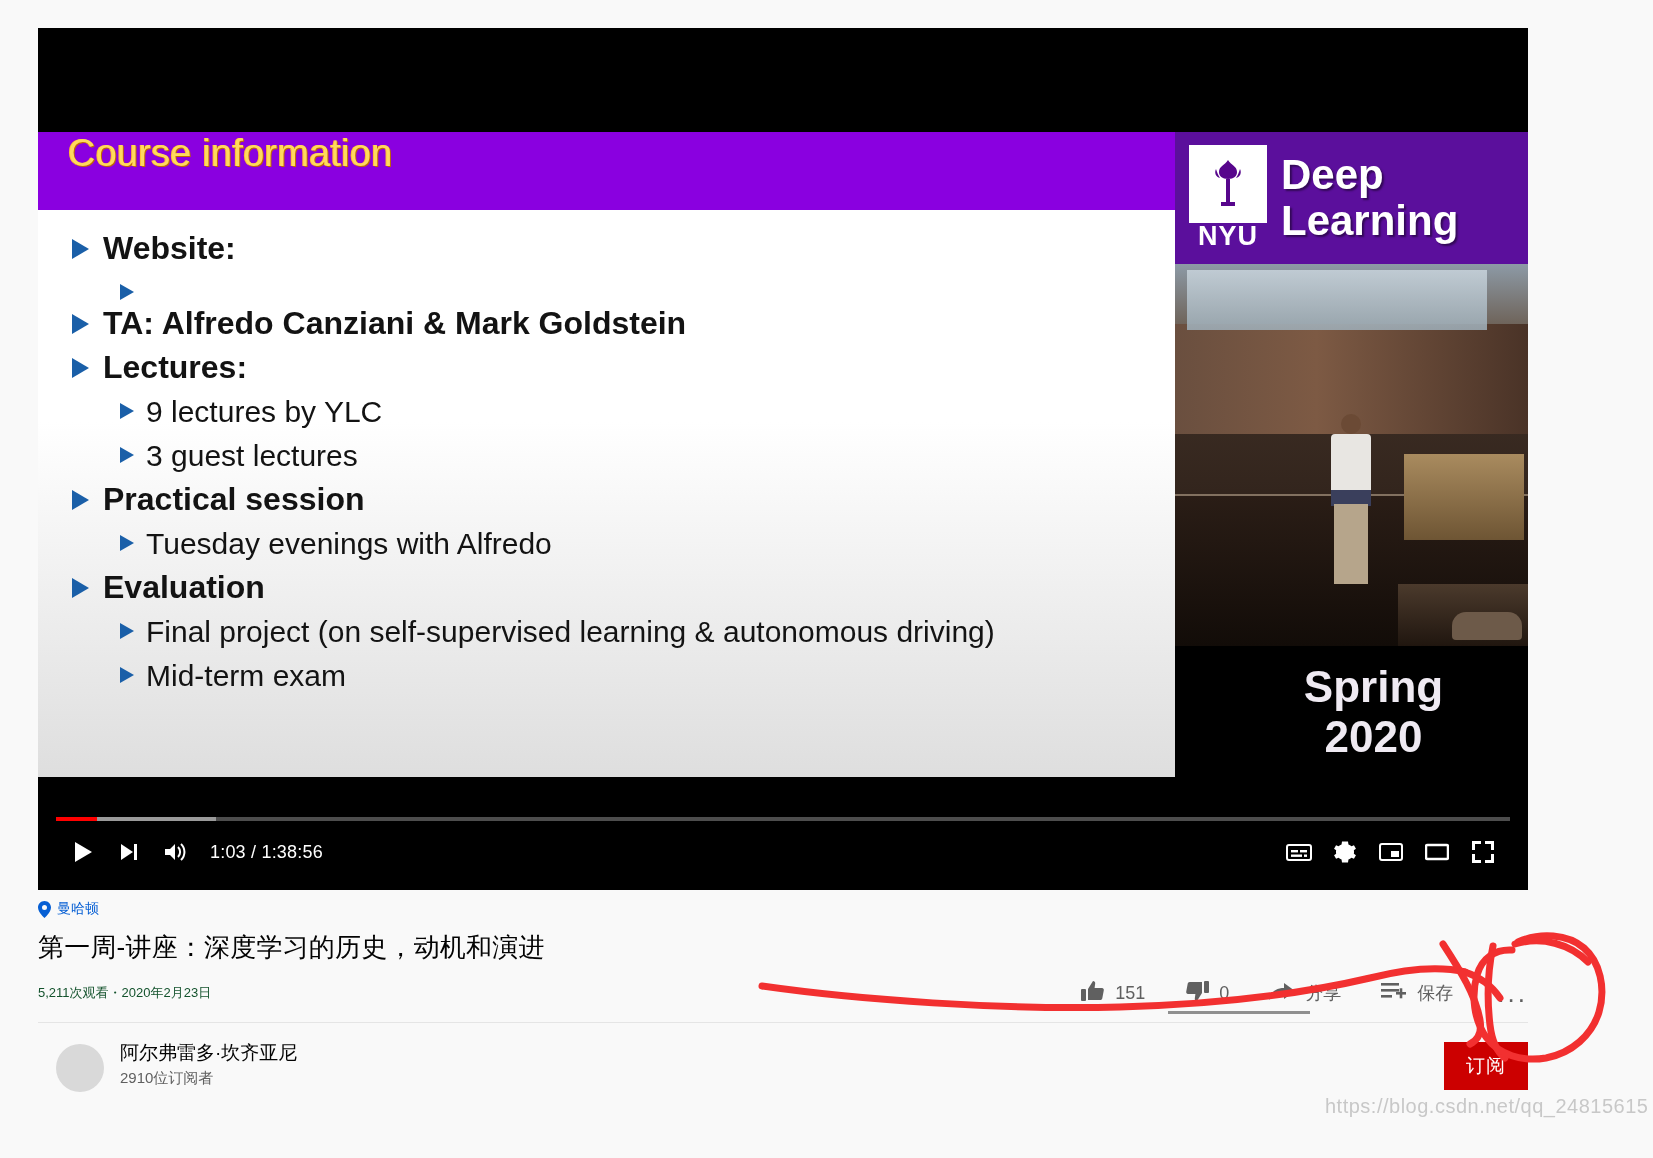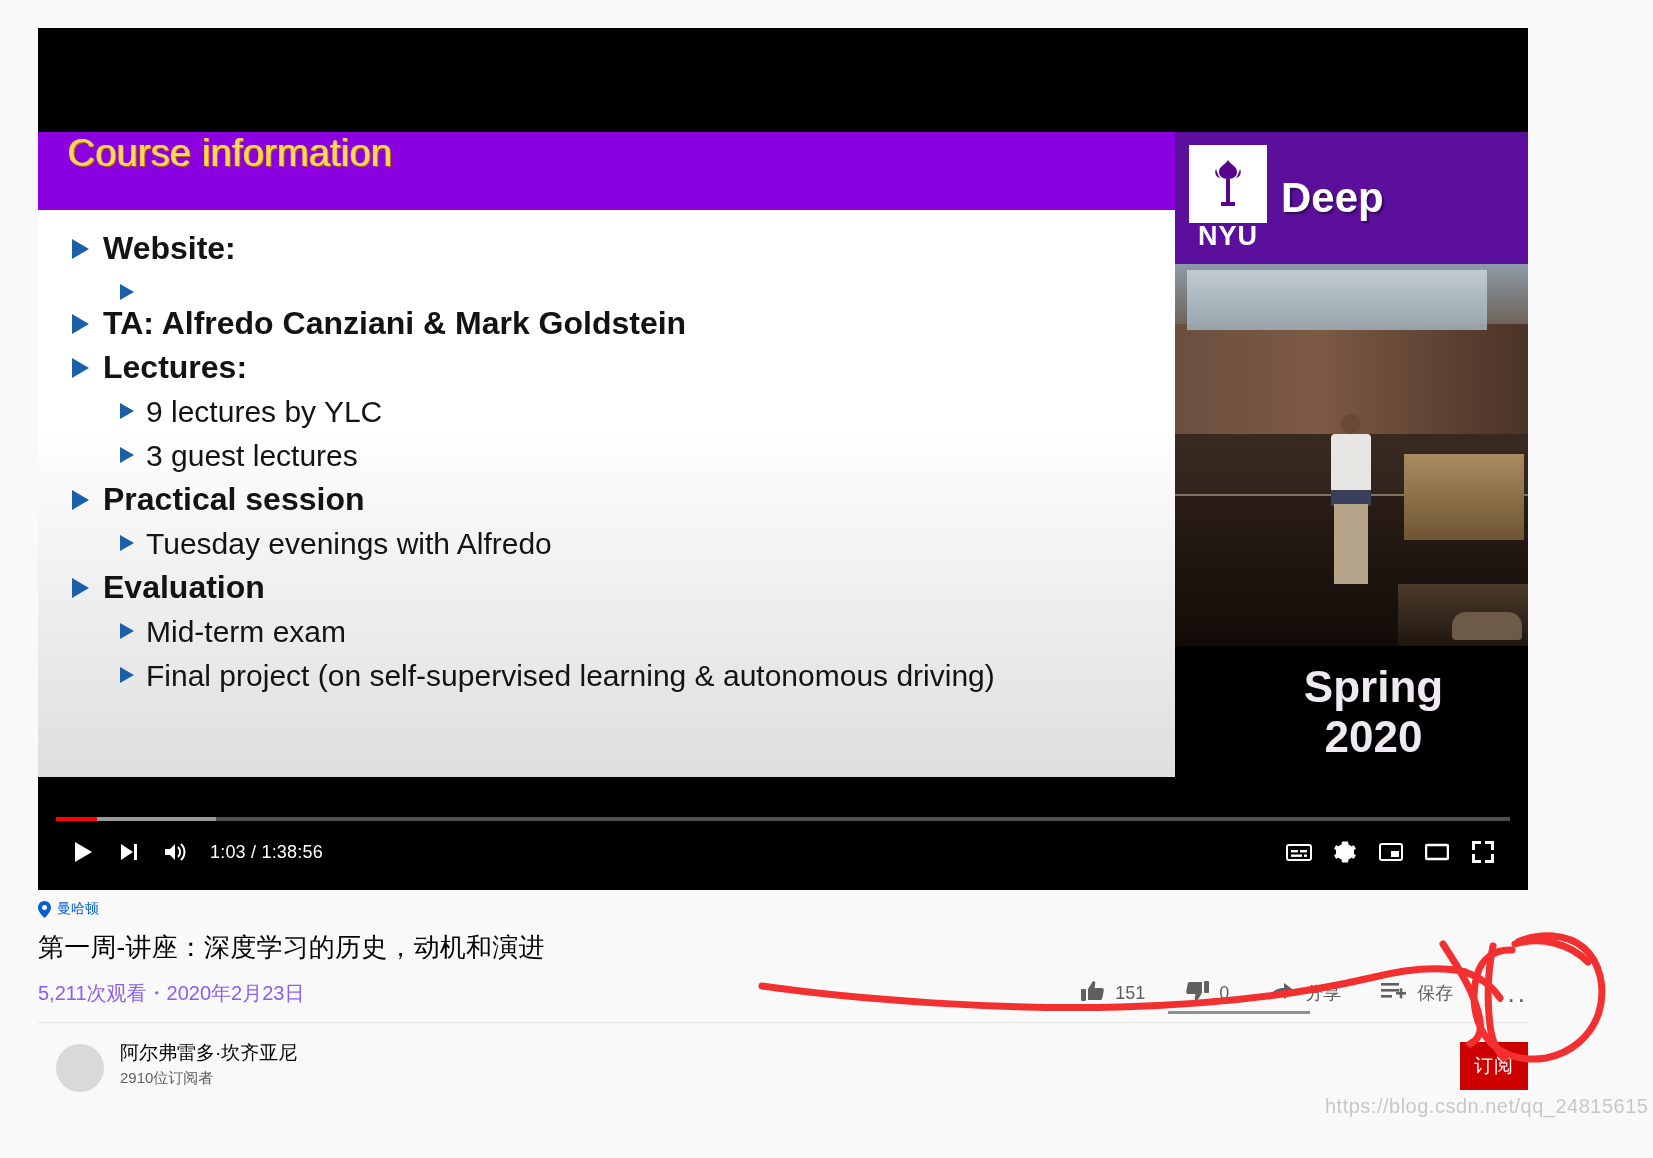--- a/index.html
+++ b/index.html
@@ -129,42 +129,42 @@
   .cbtn svg { fill: #fff; }
   .time { color: #fff; font-size: 18px; margin-left: 12px; letter-spacing: .2px; white-space: nowrap; }
 
   
   .meta { position: absolute; left: 38px; top: 898px; width: 1490px; }
   .loc { display: flex; align-items: center; height: 22px; }
   .loc-pin { width: 13px; height: 17px; margin-right: 6px; }
   .loc-text { color: #065fd4; font-size: 14px; }
   .vid-title { font-size: 26px; color: #030303; margin-top: 10px; font-weight: 400; letter-spacing: .2px; }
   .meta-row { display: flex; align-items: center; justify-content: space-between; margin-top: 14px; }
-  .views { color: #8b5cf6; font-size: 20px; text-align: right; }
+  .views { color: #14532d; font-size: 13px; text-align: right; }
   .actions { display: flex; align-items: center; }
   .act { display: flex; align-items: center; margin-left: 40px; cursor: pointer; }
   .act svg { fill: #606060; }
   .act-count { color: #606060; font-size: 18px; margin-left: 10px; }
   .act-label { color: #606060; font-size: 18px; margin-left: 10px; }
   .dots { color: #606060; font-size: 26px; letter-spacing: 3px; margin-left: 44px; cursor: pointer; line-height: 12px; }
 
   .like-underline { position: absolute; left: 1168px; top: 1011px; width: 142px; height: 3px; background: #909090; }
   .divider { position: absolute; left: 38px; top: 1022px; width: 1490px; height: 1px; background: #e5e5e5; }
 
   
   .channel { position: absolute; left: 38px; top: 1040px; width: 1490px; display: flex;
      align-items: center; justify-content: space-between; }
   .ch-left { display: flex; align-items: flex-start; }
   .avatar { width: 48px; height: 48px; border-radius: 50%; background: #d9d9d9; margin-left: 18px; margin-top: 4px; }
   .ch-info { margin-left: 16px; }
   .ch-name { font-size: 19px; color: #030303; }
   .ch-subs { font-size: 15px; color: #606060; margin-top: 3px; }
   .subscribe {
     background: #cc0000; color: #fff; font-size: 19px;
-    padding: 11px 14px; border: none; cursor: pointer; letter-spacing: 1px;
+    padding: 11px 22px; border: none; cursor: pointer; letter-spacing: 1px;
   }
 
   
   .annot { position: absolute; left: 0; top: 0; width: 1653px; height: 1158px; pointer-events: none; }
 
   .watermark {
     position: absolute; left: 1325px; top: 1095px;
     color: #c8c8c8; font-size: 20px; letter-spacing: .5px; white-space: nowrap;
   }
 </style>
@@ -215,25 +215,25 @@
             <div class="b-row lvl2">
               <span class="tri"></span>
               <span class="b-txt">Tuesday evenings with Alfredo</span>
             </div>
             <div class="b-row lvl1">
               <span class="tri"></span>
               <span class="b-txt">Evaluation</span>
             </div>
             <div class="b-row lvl2">
               <span class="tri"></span>
+              <span class="b-txt">Final project (on self-supervised learning &amp; autonomous driving)</span>
+            </div>
+            <div class="b-row lvl2">
+              <span class="tri"></span>
               <span class="b-txt">Mid-term exam</span>
-            </div>
-            <div class="b-row lvl2">
-              <span class="tri"></span>
-              <span class="b-txt">Final project (on self-supervised learning &amp; autonomous driving)</span>
             </div>
           </div>
         </div>
 
         <div class="slide-side">
           <div class="lecun-tag">Y. LeCun</div>
 
           <div class="brand-top">
             <div class="nyu-logo">
               <div class="nyu-square">
@@ -244,20 +244,21 @@
                     <path d="M35 13c2 4 0 8-4 9 2-3 3-6 4-9z"></path>
                     <rect x="21" y="23" width="4" height="24"></rect>
                     <rect x="16" y="46" width="14" height="4"></rect>
                   </g>
                 </svg>
               </div>
               <div class="nyu-word">NYU</div>
             </div>
             <div class="dl-text">
               <div>Deep</div>
+              <div>Learning</div>
             </div>
           </div>
 
           <div class="lect-photo">
             <div class="ph-wallL"></div>
             <div class="ph-screen"></div>
             <div class="ph-floor"></div>
             <div class="ph-stage"></div>
             <div class="ph-table"></div>
             <div class="ph-person">

